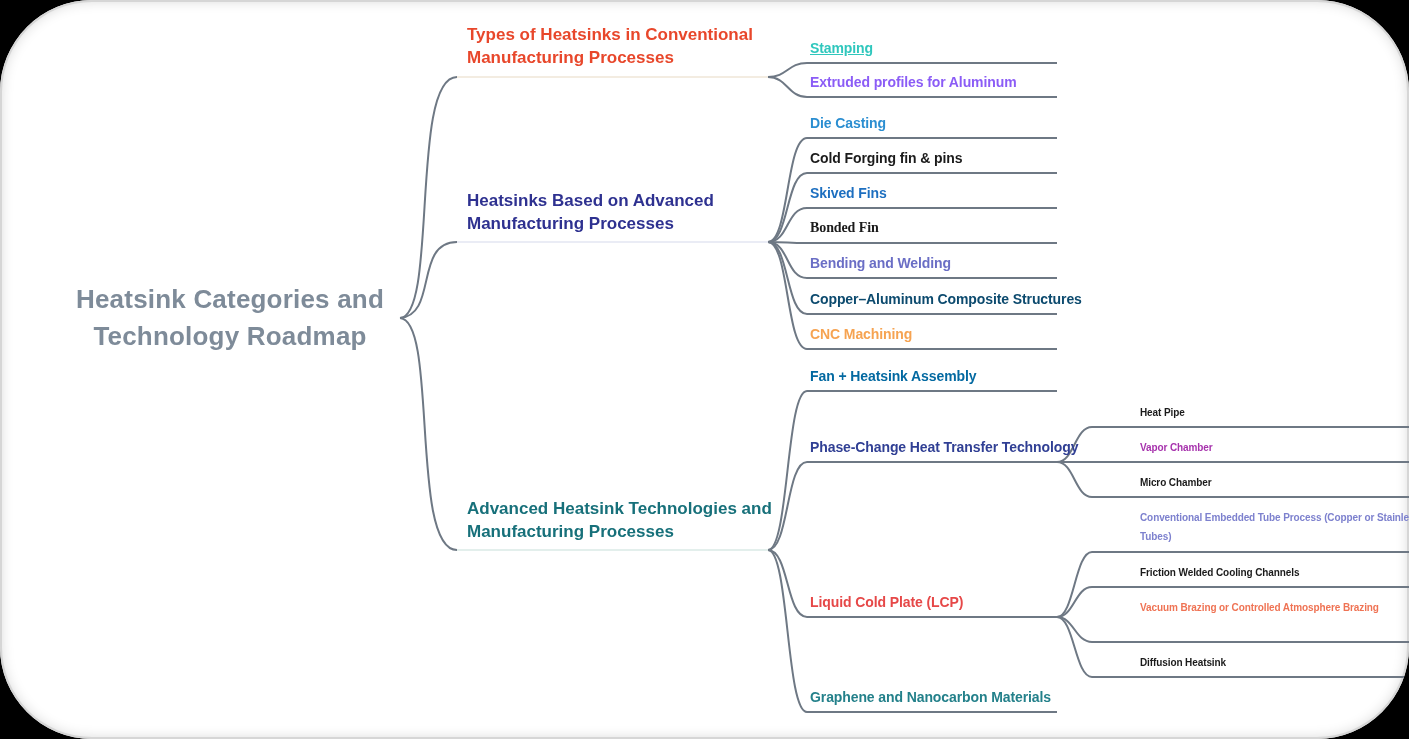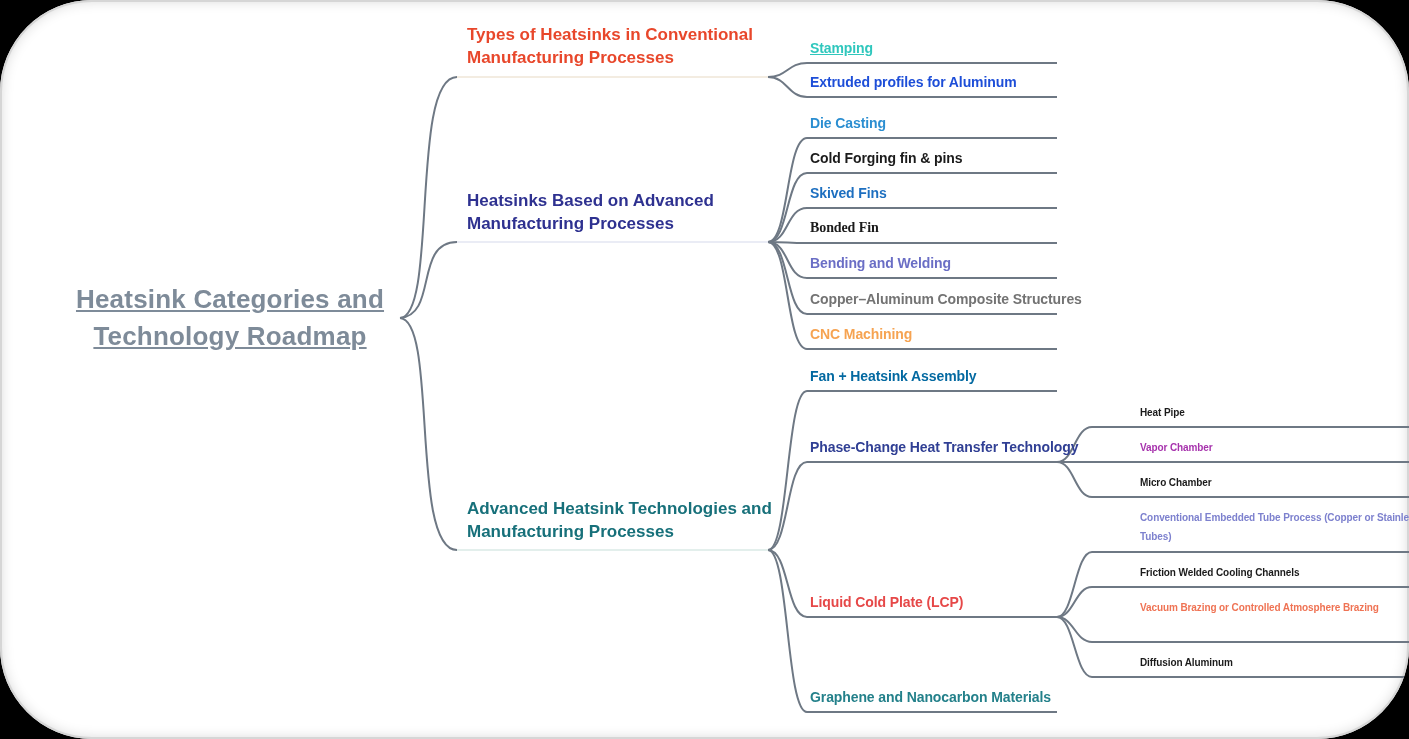--- a/index.html
+++ b/index.html
@@ -4,21 +4,21 @@
 <style>
   html,body{margin:0;padding:0;background:#000;}
   body{width:1409px;height:739px;overflow:hidden;font-family:"Liberation Sans","DejaVu Sans",sans-serif;}
   .card{
     position:relative;width:1409px;height:739px;background:#ffffff;
     border-radius:92px;overflow:hidden;
     box-shadow:inset 0 0 0 2px #d6d6d6, inset 0 0 14px rgba(0,0,0,.18);
   }
   svg.wires{position:absolute;left:0;top:0;width:1409px;height:739px;pointer-events:none;}
   .node{position:absolute;font-weight:bold;white-space:nowrap;color:#1b1b1b;}
-  .root{left:55px;top:281px;width:350px;font-size:26px;line-height:37px;text-align:center;white-space:normal;letter-spacing:.2px;text-decoration:underline;}
+  .root{left:55px;top:281px;width:350px;font-size:26px;line-height:37px;text-align:center;white-space:normal;letter-spacing:.2px;}
   .branch{font-size:17px;line-height:23px;width:330px;white-space:normal;}
   .child{font-size:14px;line-height:18px;letter-spacing:-.1px;}
   .gchild{left:1140px;font-size:10px;line-height:19px;letter-spacing:-.1px;}
   .wrap2{white-space:normal;width:320px;}
 
   
   #b0{left:467px;top:23px;}
   #b1{left:467px;top:189px;}
   #b2{left:467px;top:497px;}
 
@@ -121,37 +121,37 @@
     </g>
   </svg>
 
   <div class="node root" id="root" style="color: rgb(126, 139, 153);">Heatsink Categories and Technology Roadmap</div>
 
   <div class="node branch" id="b0" style="color: rgb(232, 71, 43);">Types of Heatsinks in Conventional Manufacturing Processes</div>
   <div class="node branch" id="b1" style="color: rgb(46, 49, 144);">Heatsinks Based on Advanced Manufacturing Processes</div>
   <div class="node branch" id="b2" style="color: rgb(23, 112, 122);">Advanced Heatsink Technologies and Manufacturing Processes</div>
 
   <div class="node child" id="c00" style="color: rgb(47, 199, 189);">Stamping</div>
-  <div class="node child" id="c01" style="color: #1d4ed8;">Extruded profiles for Aluminum</div>
+  <div class="node child" id="c01" style="color: #8b5cf6;">Extruded profiles for Aluminum</div>
 
   <div class="node child" id="c10" style="color: rgb(43, 142, 209);">Die Casting</div>
   <div class="node child" id="c11" style="color: rgb(27, 27, 27);">Cold Forging fin &amp;  pins</div>
   <div class="node child" id="c12" style="color: rgb(29, 111, 192);">Skived Fins</div>
   <div class="node child" id="c13" style="color: rgb(27, 27, 27);">Bonded Fin</div>
   <div class="node child" id="c14" style="color: rgb(106, 110, 197);">Bending and Welding</div>
-  <div class="node child" id="c15" style="color: #737373;">Copper–Aluminum Composite Structures</div>
+  <div class="node child" id="c15" style="color: #0c4a6e;">Copper–Aluminum Composite Structures</div>
   <div class="node child" id="c16" style="color: rgb(246, 163, 81);">CNC Machining</div>
 
   <div class="node child" id="c20" style="color: #0369a1;">Fan + Heatsink Assembly</div>
   <div class="node child" id="c21" style="color: rgb(48, 63, 148);">Phase-Change Heat Transfer Technology</div>
   <div class="node child" id="c22" style="color: rgb(230, 72, 72);">Liquid Cold Plate (LCP)</div>
   <div class="node child" id="c23" style="color: rgb(35, 128, 138);">Graphene and Nanocarbon Materials</div>
 
   <div class="node gchild" id="g210" style="color: rgb(27, 27, 27);">Heat Pipe</div>
   <div class="node gchild" id="g211" style="color: rgb(167, 51, 173);">Vapor Chamber</div>
   <div class="node gchild" id="g212" style="color: rgb(27, 27, 27);">Micro Chamber</div>
 
   <div class="node gchild wrap2" id="g220" style="color: rgb(125, 129, 206);">Conventional Embedded Tube Process (Copper or Stainless Steel Tubes)</div>
   <div class="node gchild" id="g221" style="color: rgb(27, 27, 27);">Friction Welded Cooling Channels</div>
   <div class="node gchild wrap2" id="g222" style="color: rgb(239, 115, 84);">Vacuum Brazing or Controlled Atmosphere Brazing</div>
-  <div class="node gchild" id="g223" style="color: rgb(27, 27, 27);">Diffusion Aluminum</div>
+  <div class="node gchild" id="g223" style="color: rgb(27, 27, 27);">Diffusion Heatsink</div>
 
 </div>
 
 </body></html>

